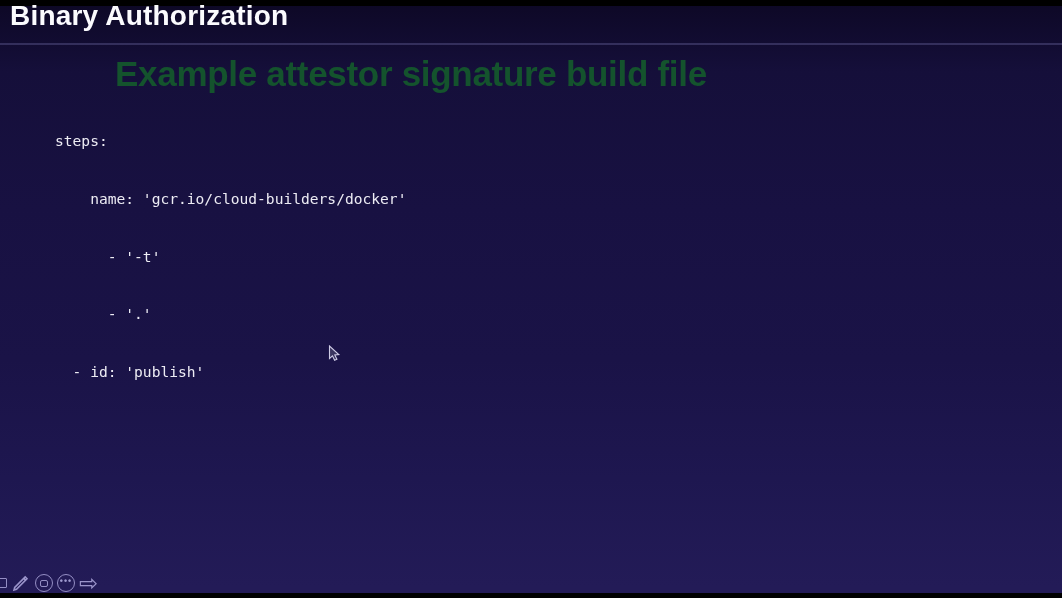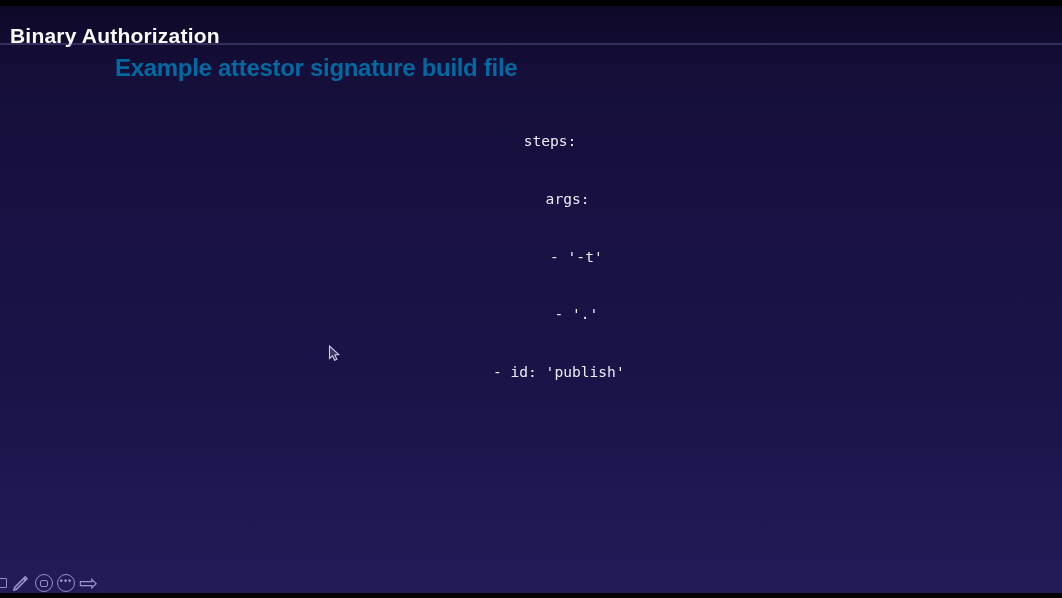--- a/index.html
+++ b/index.html
@@ -7,39 +7,39 @@
   body {
     position: relative;
     font-family: "Liberation Sans", sans-serif;
     background: linear-gradient(180deg, #0d0825 0%, #150f3a 12%, #181142 35%, #1a1347 60%, #1e1750 80%, #231b57 98%);
   }
   .letterbox { position: absolute; left: 0; width: 100%; background: #000; }
   .letterbox.top { top: 0; height: 6px; }
   .letterbox.bottom { bottom: 0; height: 5px; }
 
   .slide-header {
-    position: absolute; left: 10px; top: 24px;
-    color: #fbfbfe; font-size: 21px; font-weight: 700; letter-spacing: 0.2px;
+    position: absolute; left: 10px; top: 0;
+    color: #fbfbfe; font-size: 28px; font-weight: 700; letter-spacing: 0.2px;
   }
   .header-divider {
     position: absolute; left: 0; top: 43px; width: 100%; height: 2px;
     background: rgba(125, 120, 185, 0.32);
   }
   .slide-title {
     position: absolute; left: 115px; top: 54px;
-    color: #0369a1; font-size: 24px; font-weight: 700; letter-spacing: -0.3px;
+    color: #14532d; font-size: 35px; font-weight: 700; letter-spacing: -0.3px;
   }
 
   .code-block {
     position: absolute; left: 55px; top: 93px; width: 990px;
     font-family: "DejaVu Sans Mono", "Liberation Mono", monospace;
     font-size: 14.6px; line-height: 19.2px;
     color: #edecf4; white-space: pre;
   }
-  .code-line { height: 19.2px; text-align: center; }
+  .code-line { height: 19.2px; }
 
   .cursor {
     position: absolute; left: 328px; top: 345px; width: 13px; height: 17px;
   }
 
   .anno-toolbar {
     position: absolute; left: -3px; bottom: 4px; height: 22px;
     display: flex; align-items: center; gap: 4px;
     color: rgba(168, 162, 215, 0.85);
   }
@@ -69,21 +69,21 @@
 
 <div class="letterbox top"></div>
 
 <div class="slide-header">Binary Authorization</div>
 <div class="header-divider"></div>
 
 <div class="slide-title">Example attestor signature build file</div>
 
 <div class="code-block">
   <div class="code-line">steps:</div>
-  <div class="code-line">    args:</div>
+  <div class="code-line">    name: 'gcr.io/cloud-builders/docker'</div>
   <div class="code-line">      - '-t'</div>
   <div class="code-line">      - '.'</div>
   <div class="code-line">  - id: 'publish'</div>
   
   
   
   
   
   
   

